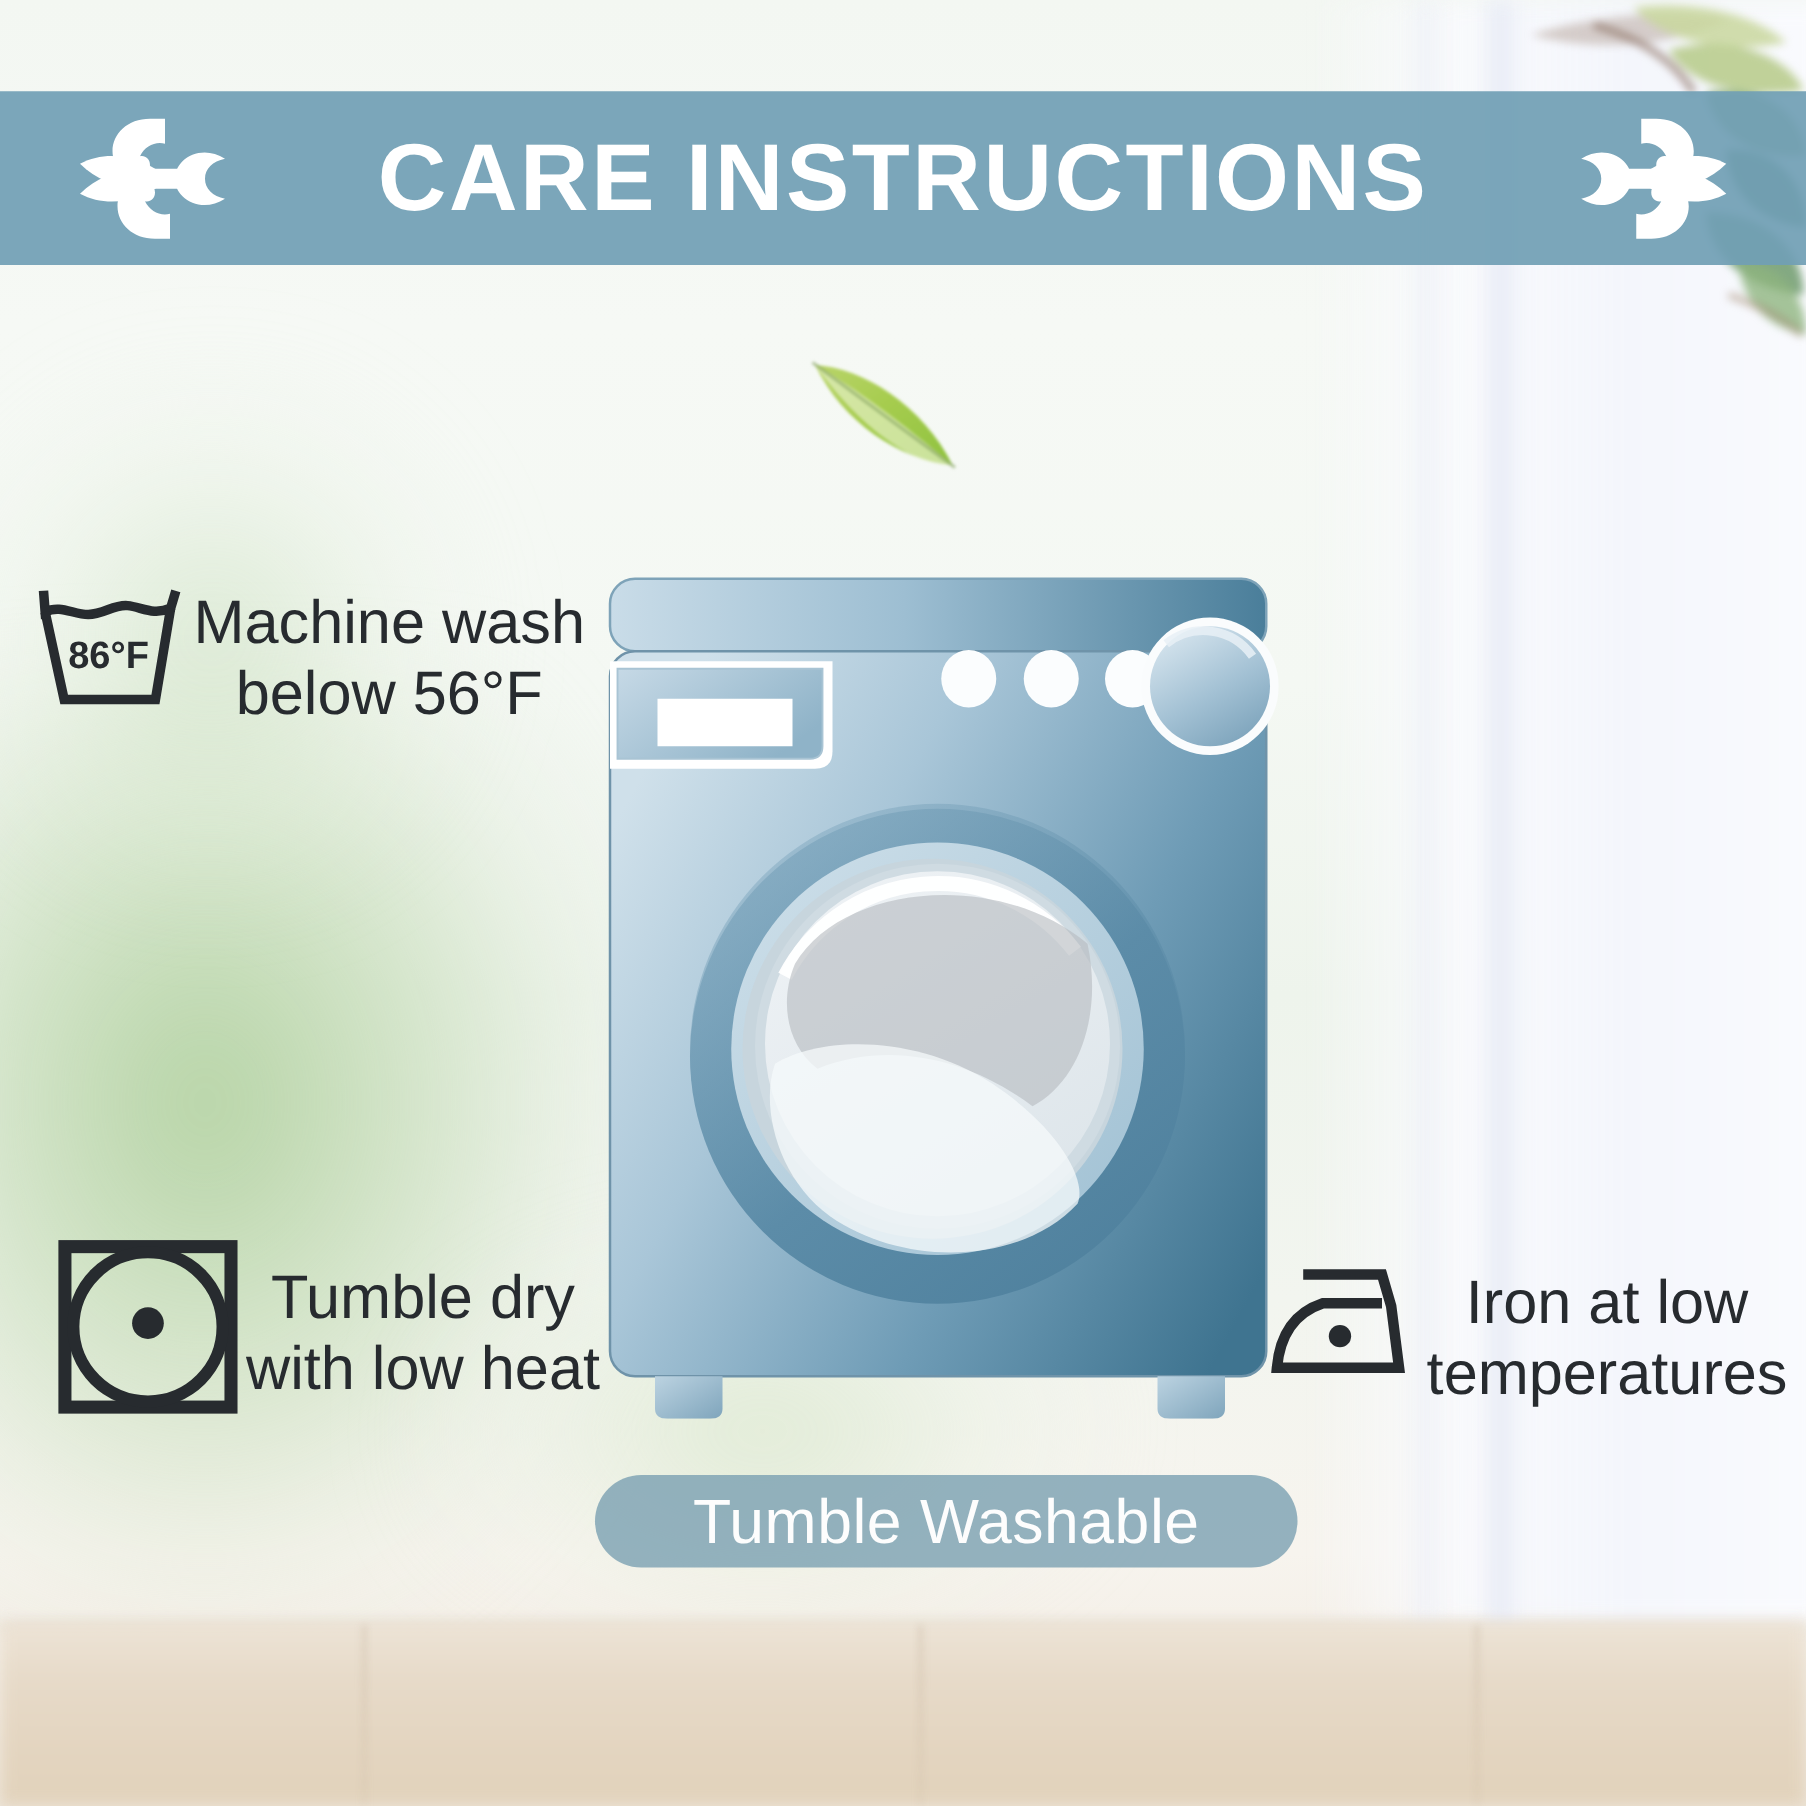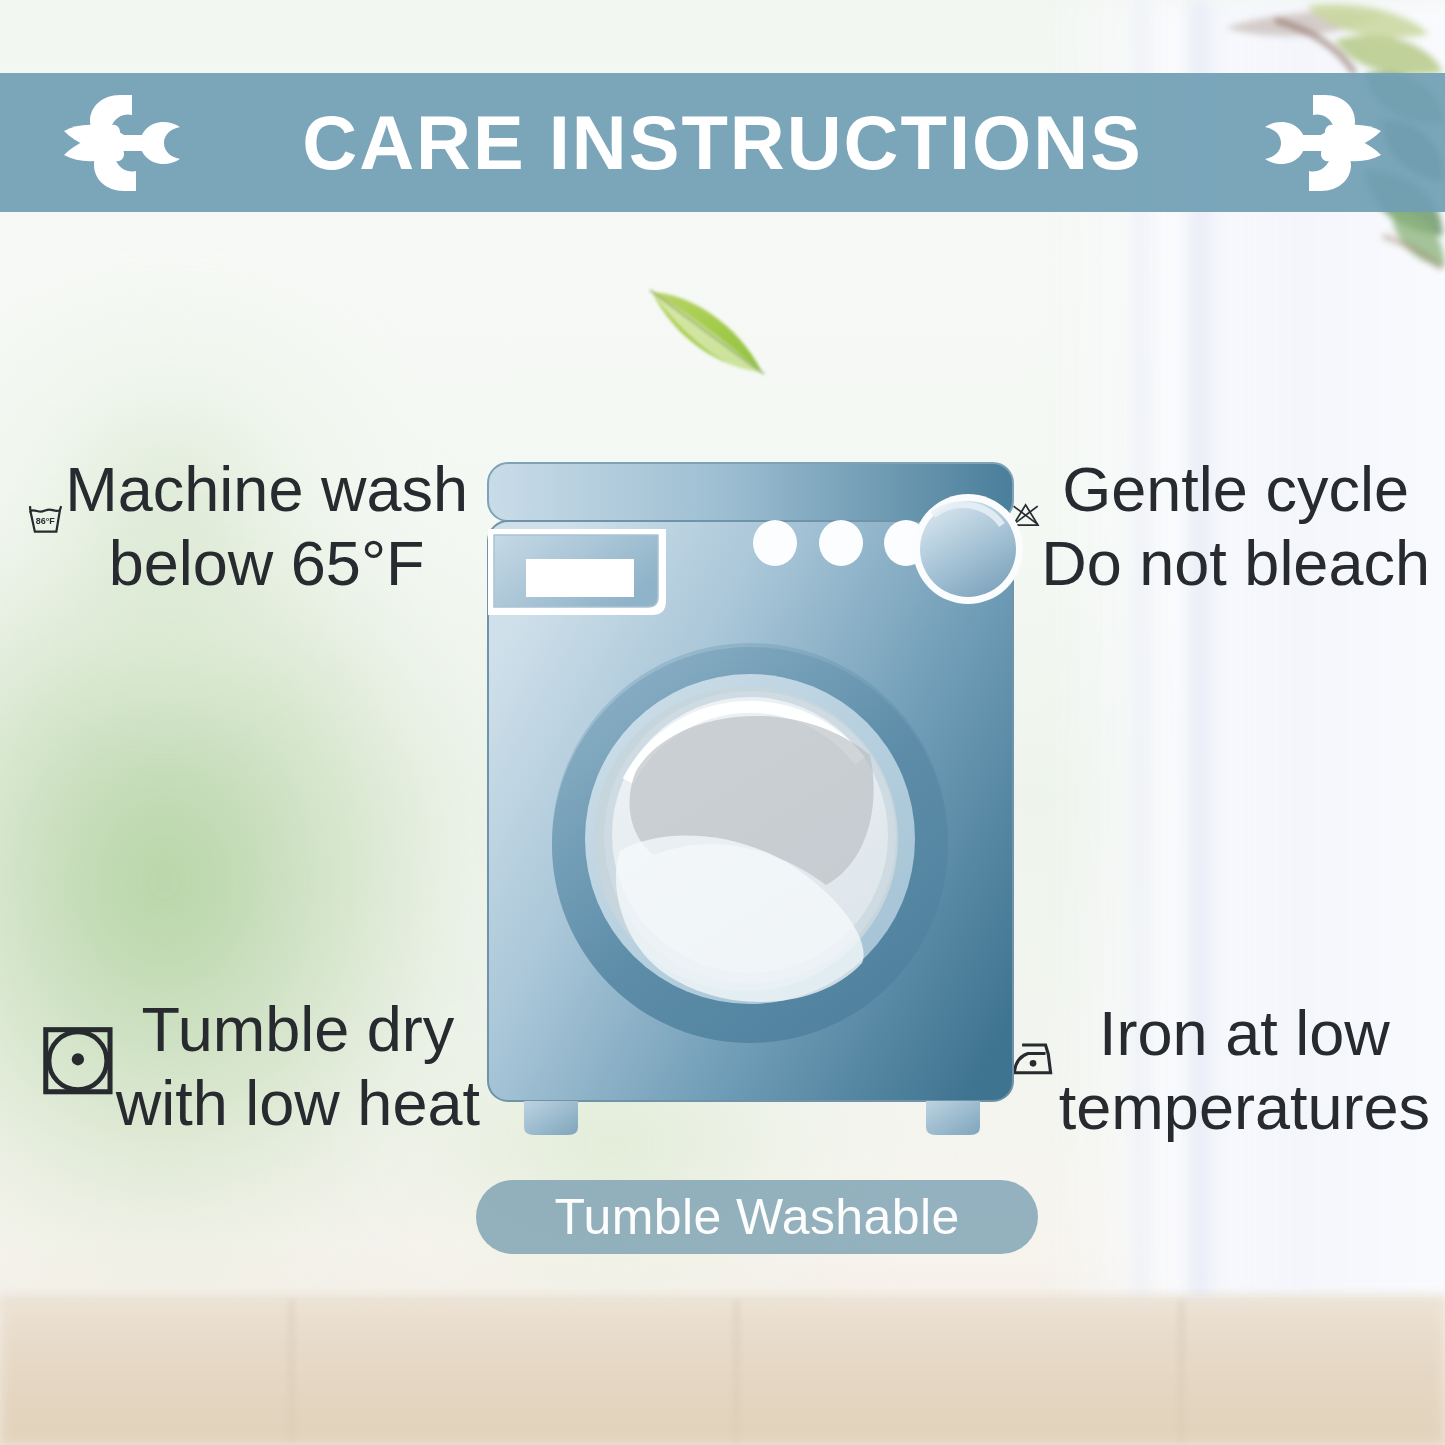--- a/index.html
+++ b/index.html
@@ -85,21 +85,21 @@
   .fleur-left{left:62px;}
   .fleur-right{right:62px;}
 
   
   .float-leaf{position:absolute;left:638px;top:276px;width:140px;height:110px;filter:blur(1.4px);}
 
   
   .care-item{position:absolute;display:flex;align-items:center;}
   .care-glyph{display:block;}
   .care-label{
-    color:#272b2f;font-size:63px;line-height:1.17;text-align:center;
+    color:#272b2f;font-size:49px;line-height:1.17;text-align:center;
     font-family:"Liberation Sans", sans-serif;white-space:nowrap;
   }
   .care-label .l2{display:block;}
 
   .item-wash{left:28px;top:420px;width:440px;}
   .item-bleach{left:1010px;top:420px;width:420px;}
   .item-dry{left:40px;top:960px;width:440px;}
   .item-iron{left:1010px;top:965px;width:420px;align-items:center;}
 
   .item-wash .care-label{margin-top:14px;}
@@ -196,35 +196,24 @@
   </div>
 
   <div class="care-item item-wash">
     <svg class="care-glyph" width="250" height="200" viewBox="0 0 250 200">
       <path d="M14 14 L16 40 C40 28, 60 44, 84 44 C108 44, 124 28, 146 30 C168 32, 186 46, 214 34 L220 14" stroke="#272b2f" stroke-width="15" fill="none" stroke-linecap="square" stroke-linejoin="miter"></path>
       <path d="M16 40 L46 178 L190 178 L214 34" stroke="#272b2f" stroke-width="15" fill="none" stroke-linejoin="miter"></path>
       <text x="116" y="128" font-family="&quot;Liberation Sans&quot;, sans-serif" font-size="60" font-weight="bold" fill="#272b2f" text-anchor="middle">86°F</text>
     </svg>
     <div class="care-label">
       <span>Machine wash</span>
-      <span class="l2">below 65°F</span>
-    </div>
-  </div>
-
-  <div class="care-item item-bleach">
-    <svg class="care-glyph" width="250" height="190" viewBox="0 0 250 190">
-      <path d="M125 14 L224 176 L26 176 Z" stroke="#272b2f" stroke-width="14" fill="none" stroke-linejoin="miter"></path>
-      <line x1="28" y1="24" x2="222" y2="170" stroke="#272b2f" stroke-width="14" stroke-linecap="butt"></line>
-      <line x1="222" y1="24" x2="28" y2="170" stroke="#272b2f" stroke-width="14" stroke-linecap="butt"></line>
-    </svg>
-    <div class="care-label">
-      <span>Gentle cycle</span>
-      <span class="l2">Do not bleach</span>
-    </div>
-  </div>
+      <span class="l2">below 56°F</span>
+    </div>
+  </div>
+
 
   <div class="care-item item-dry">
     <svg class="care-glyph" width="210" height="200" viewBox="0 0 210 200">
       <rect x="16" y="16" width="178" height="172" stroke="#272b2f" stroke-width="14" fill="none"></rect>
       <circle cx="105" cy="102" r="80" stroke="#272b2f" stroke-width="13" fill="none"></circle>
       <circle cx="105" cy="98" r="17" fill="#272b2f"></circle>
     </svg>
     <div class="care-label">
       <span>Tumble dry</span>
       <span class="l2">with low heat</span>

